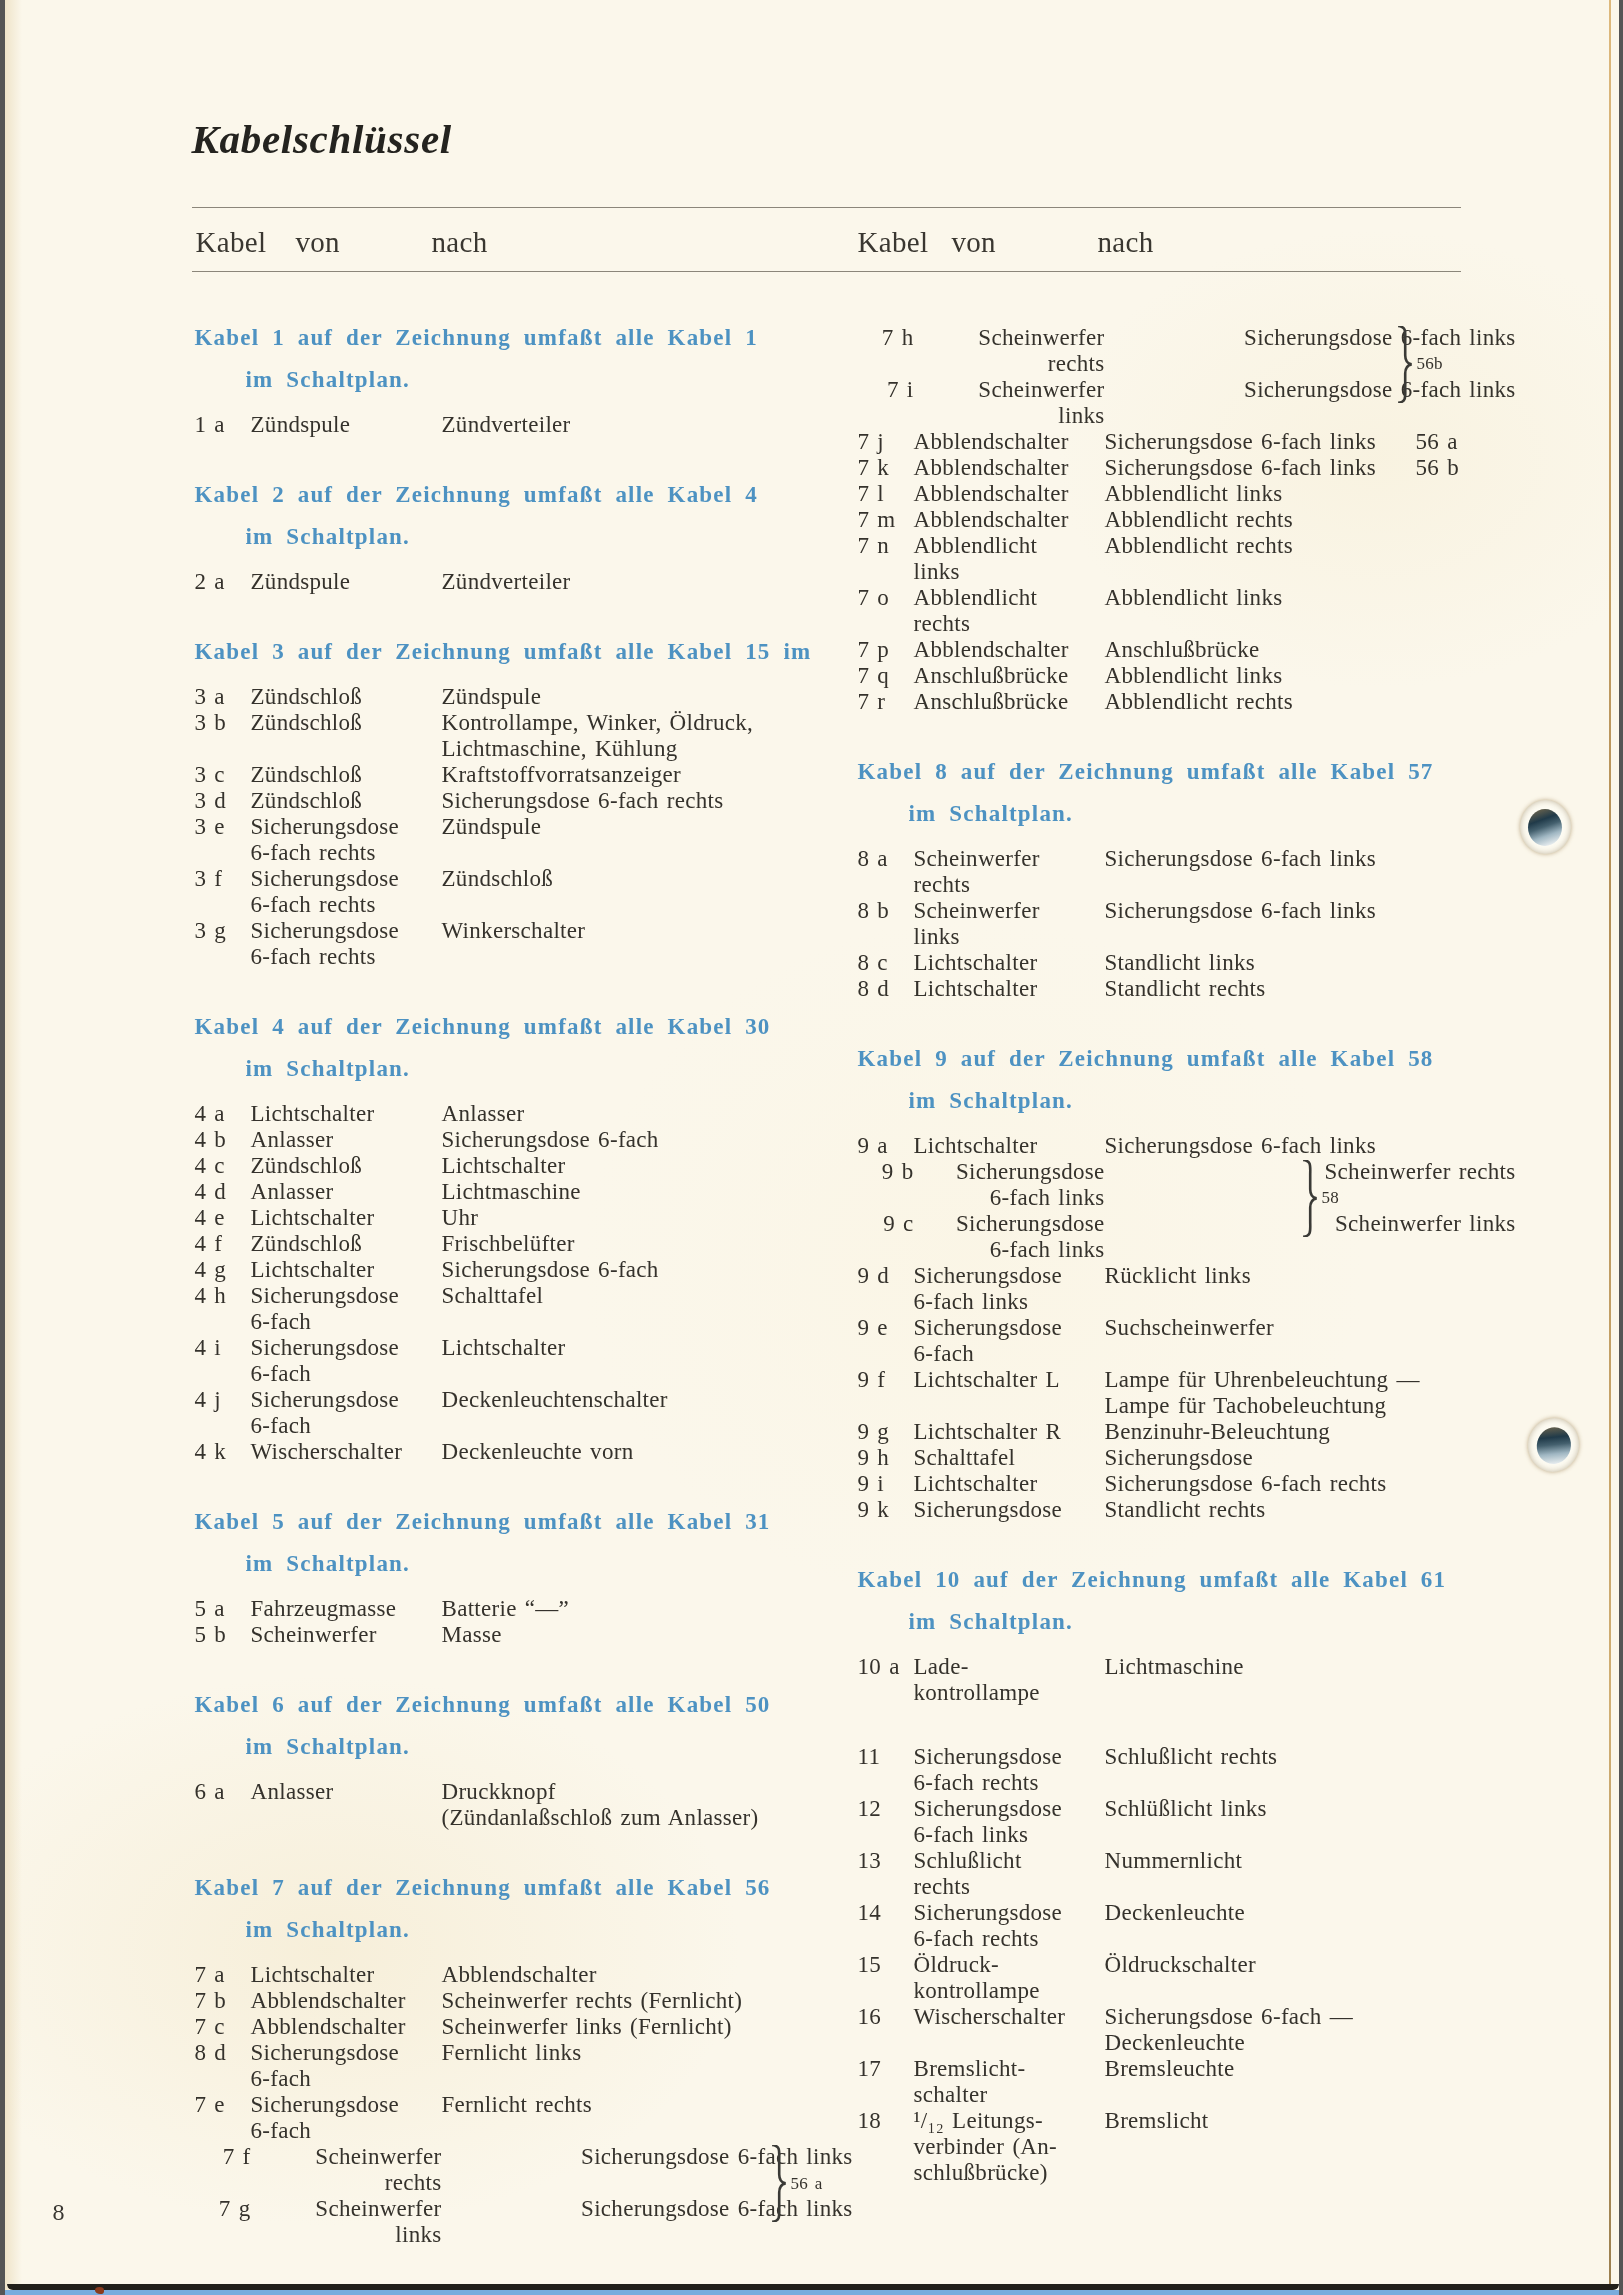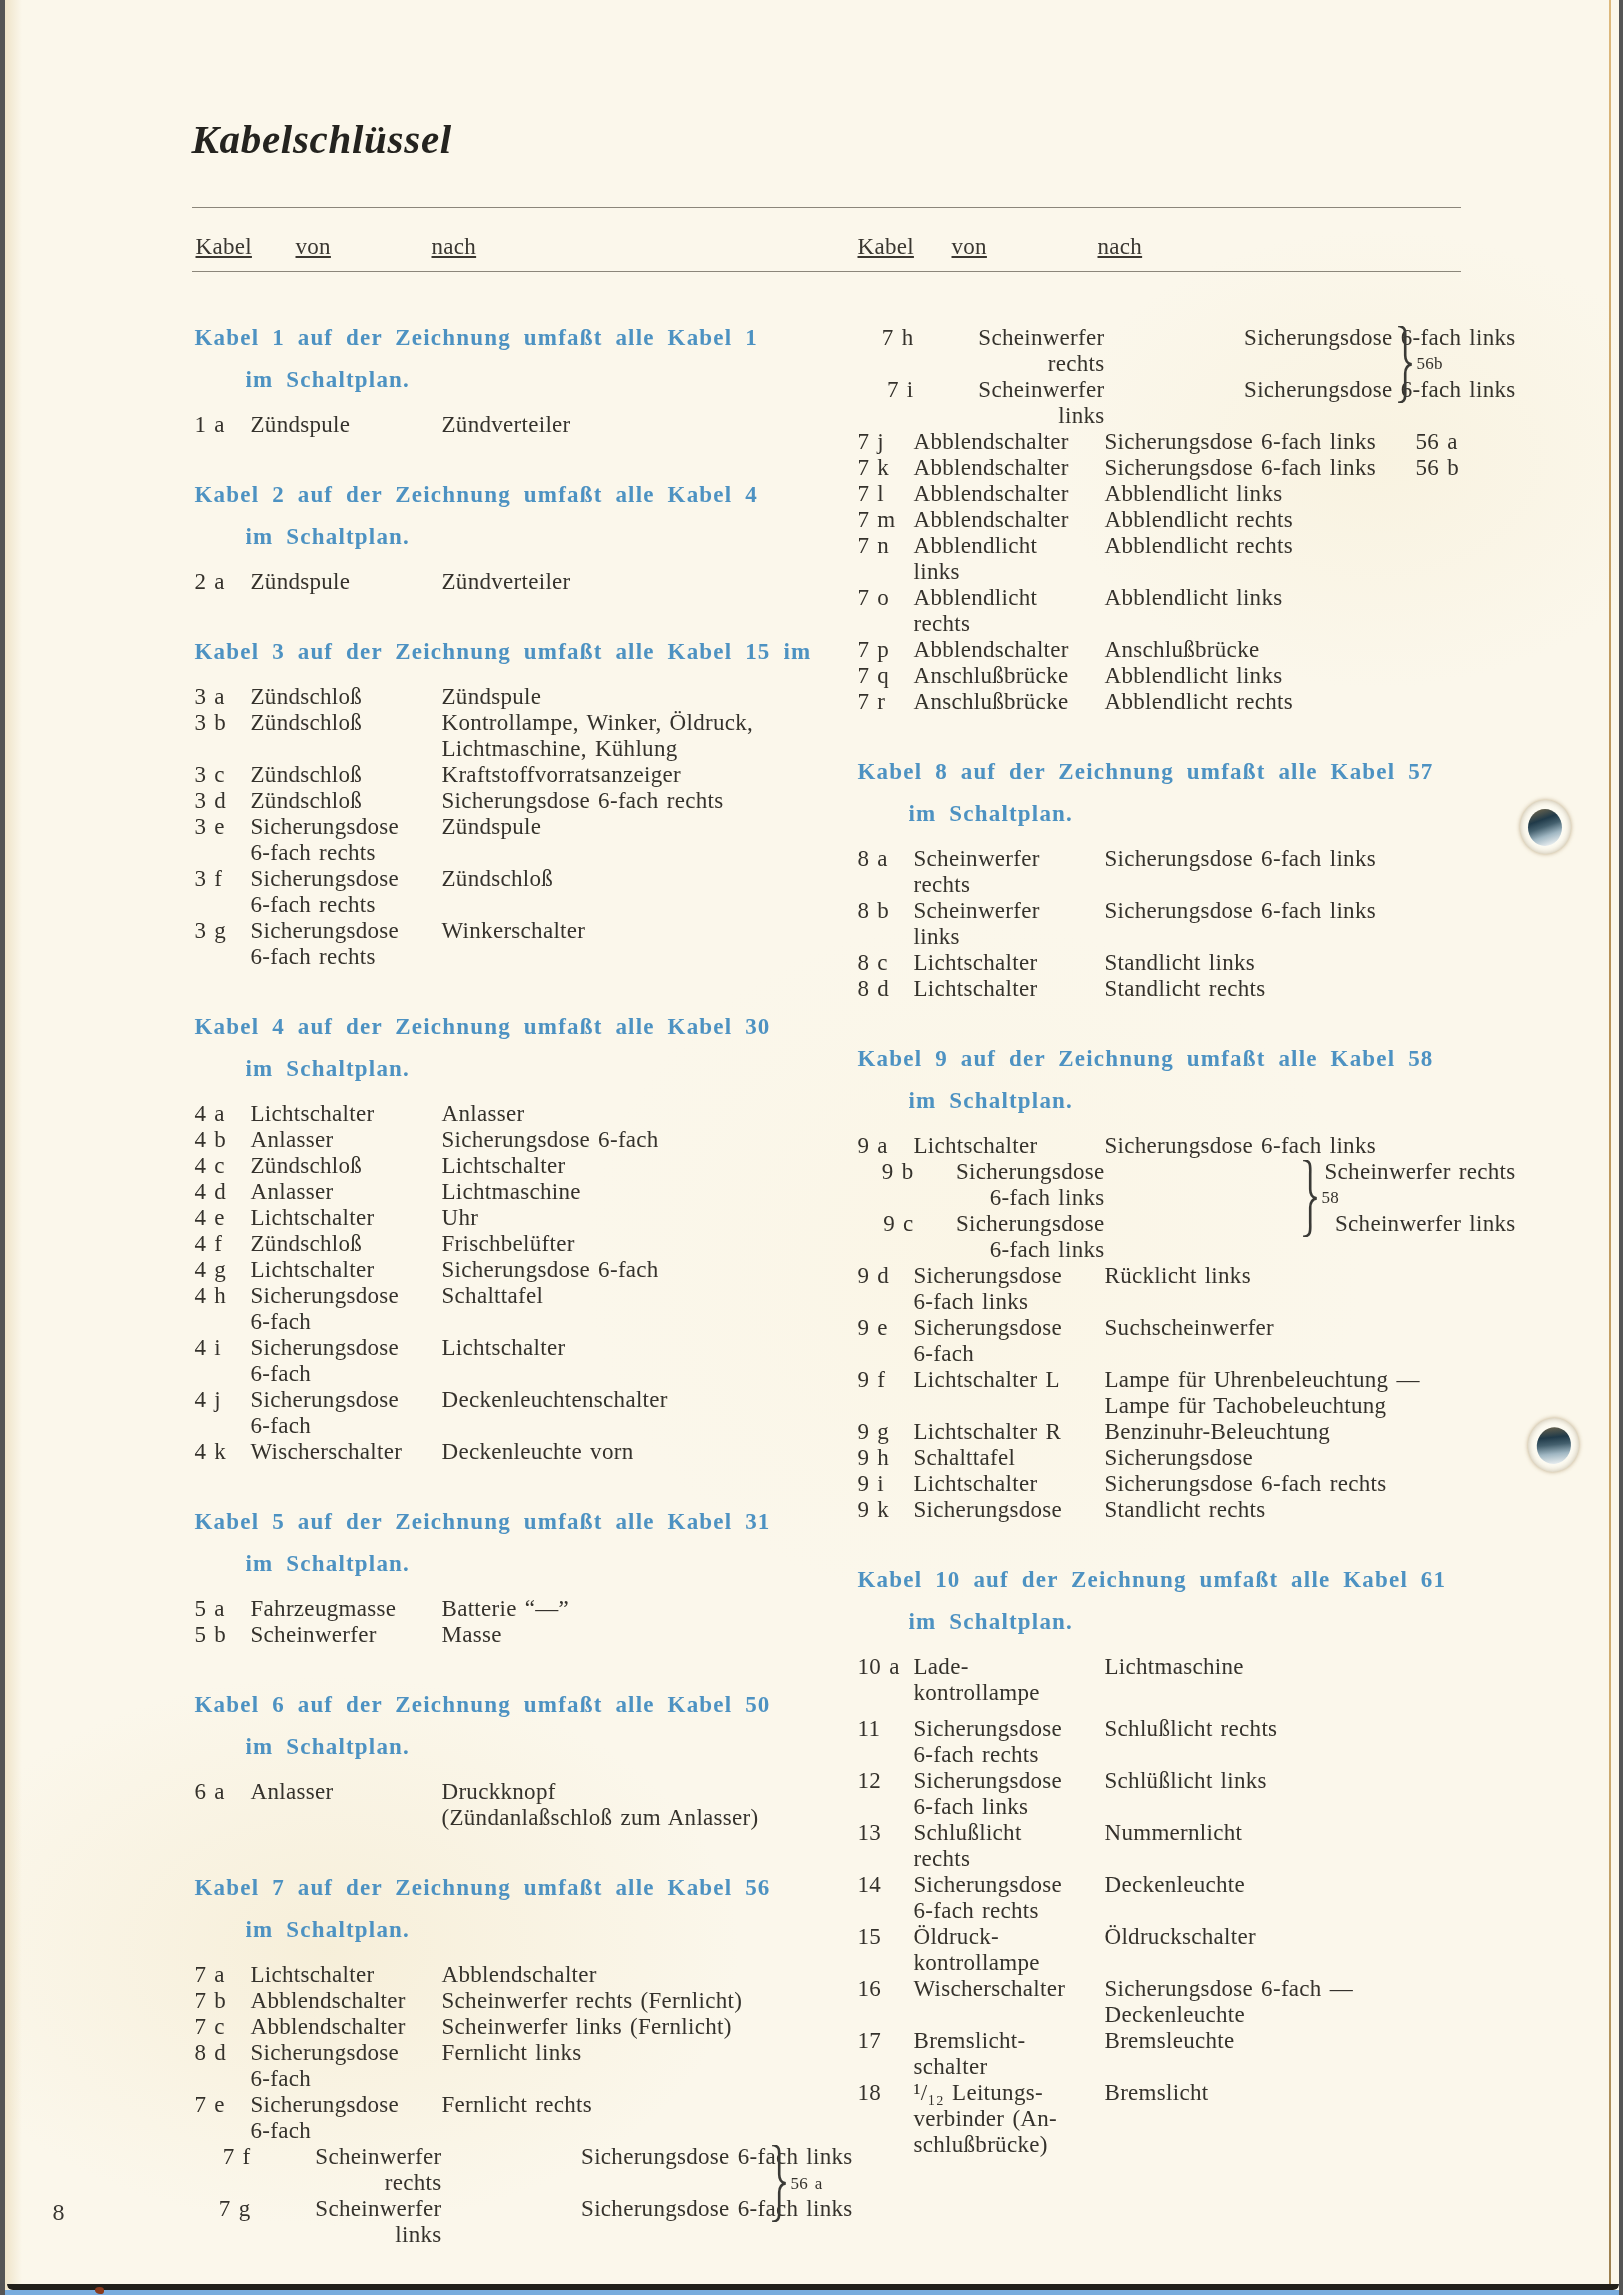--- a/index.html
+++ b/index.html
@@ -37,21 +37,21 @@
   .hole-2 { left:1523px; top:1418px; transform:rotate(14deg); }
 
   .title { position:absolute; left:187px; top:115px;
            font-size:41px; font-weight:bold; font-style:italic;
            letter-spacing:0.7px; color:#24231f; }
 
   .rule { position:absolute; left:187px; width:1269px; height:1.3px; background:#8b867a; }
   .rule-top { top:207px; }
   .rule-bottom { top:271px; }
 
-  .thead span { position:absolute; top:234px; font-size:23px; letter-spacing:0.3px; color:#3a3731;text-decoration:underline; }
+  .thead span { position:absolute; top:226px; font-size:29px; letter-spacing:0.3px; color:#3a3731; }
   .th-kabel-l { left:191px; }  .th-von-l { left:291px; }  .th-nach-l { left:427px; }
   .th-kabel-r { left:853px; } .th-von-r { left:947px; } .th-nach-r { left:1093px; }
 
   
   .col { position:absolute; top:301px; width:658px; font-size:23px;
          letter-spacing:0.3px; word-spacing:2px; }
   .col-left  { left:190px;  padding-top:22px; }
   .col-right { left:853px; padding-top:23.6px; }
 
   .sec-heading { color:#4d92c2; font-weight:bold; line-height:30px;
@@ -710,21 +710,21 @@
         <div class="row">
           <span class="rid">10 a</span>
           <span class="von">
             <div>Lade-</div>
             <div>kontrollampe</div>
           </span>
           <span class="nach">
             <div>Lichtmaschine</div>
           </span>
         </div>
-        <div class="row" style="margin-top: 10px; justify-content: space-between;">
+        <div class="row" style="margin-top: 38px; justify-content: space-between;">
           <span class="rid">11</span>
           <span class="von">
             <div>Sicherungsdose</div>
             <div>6-fach rechts</div>
           </span>
           <span class="nach">
             <div>Schlußlicht rechts</div>
           </span>
         </div>
         <div class="row">

